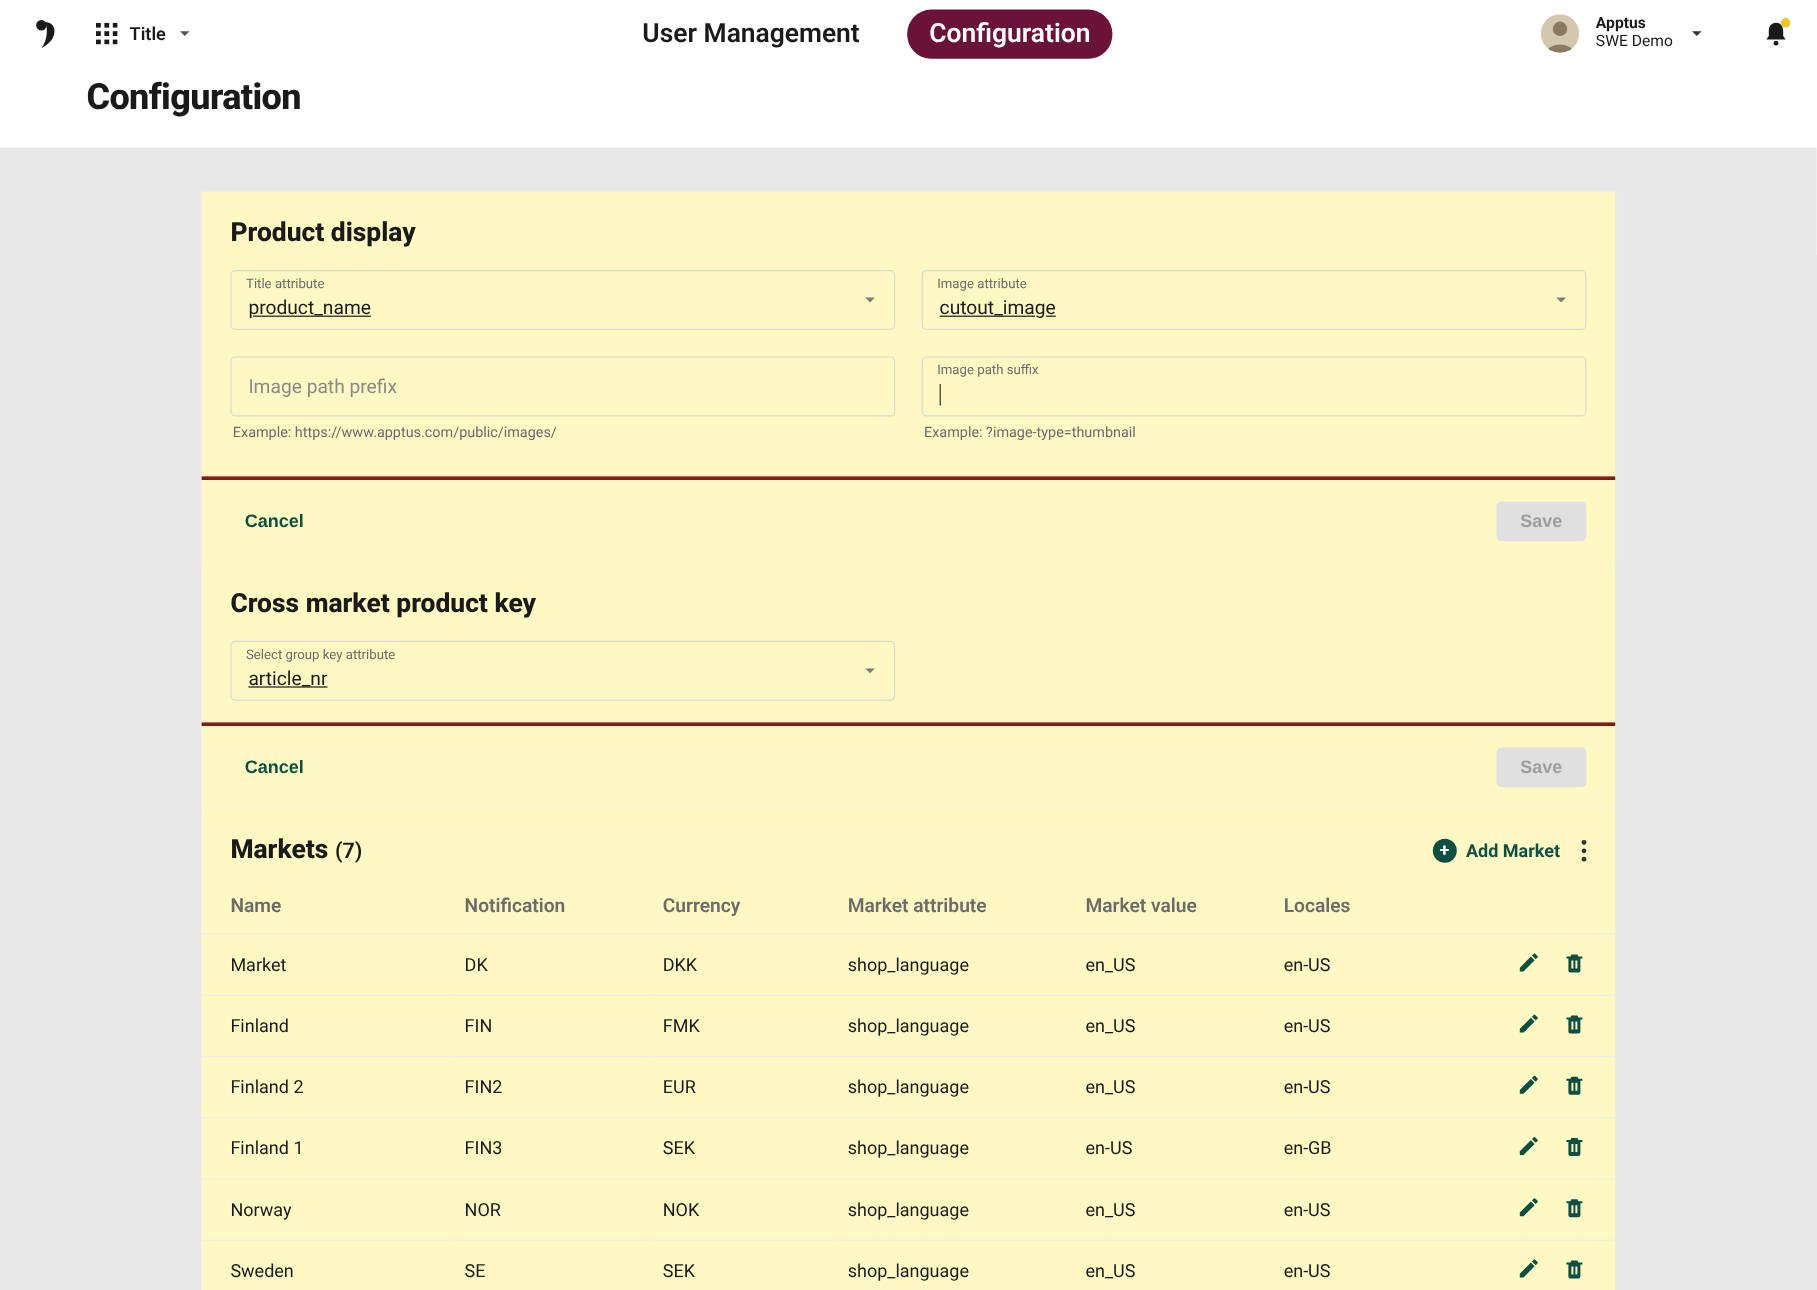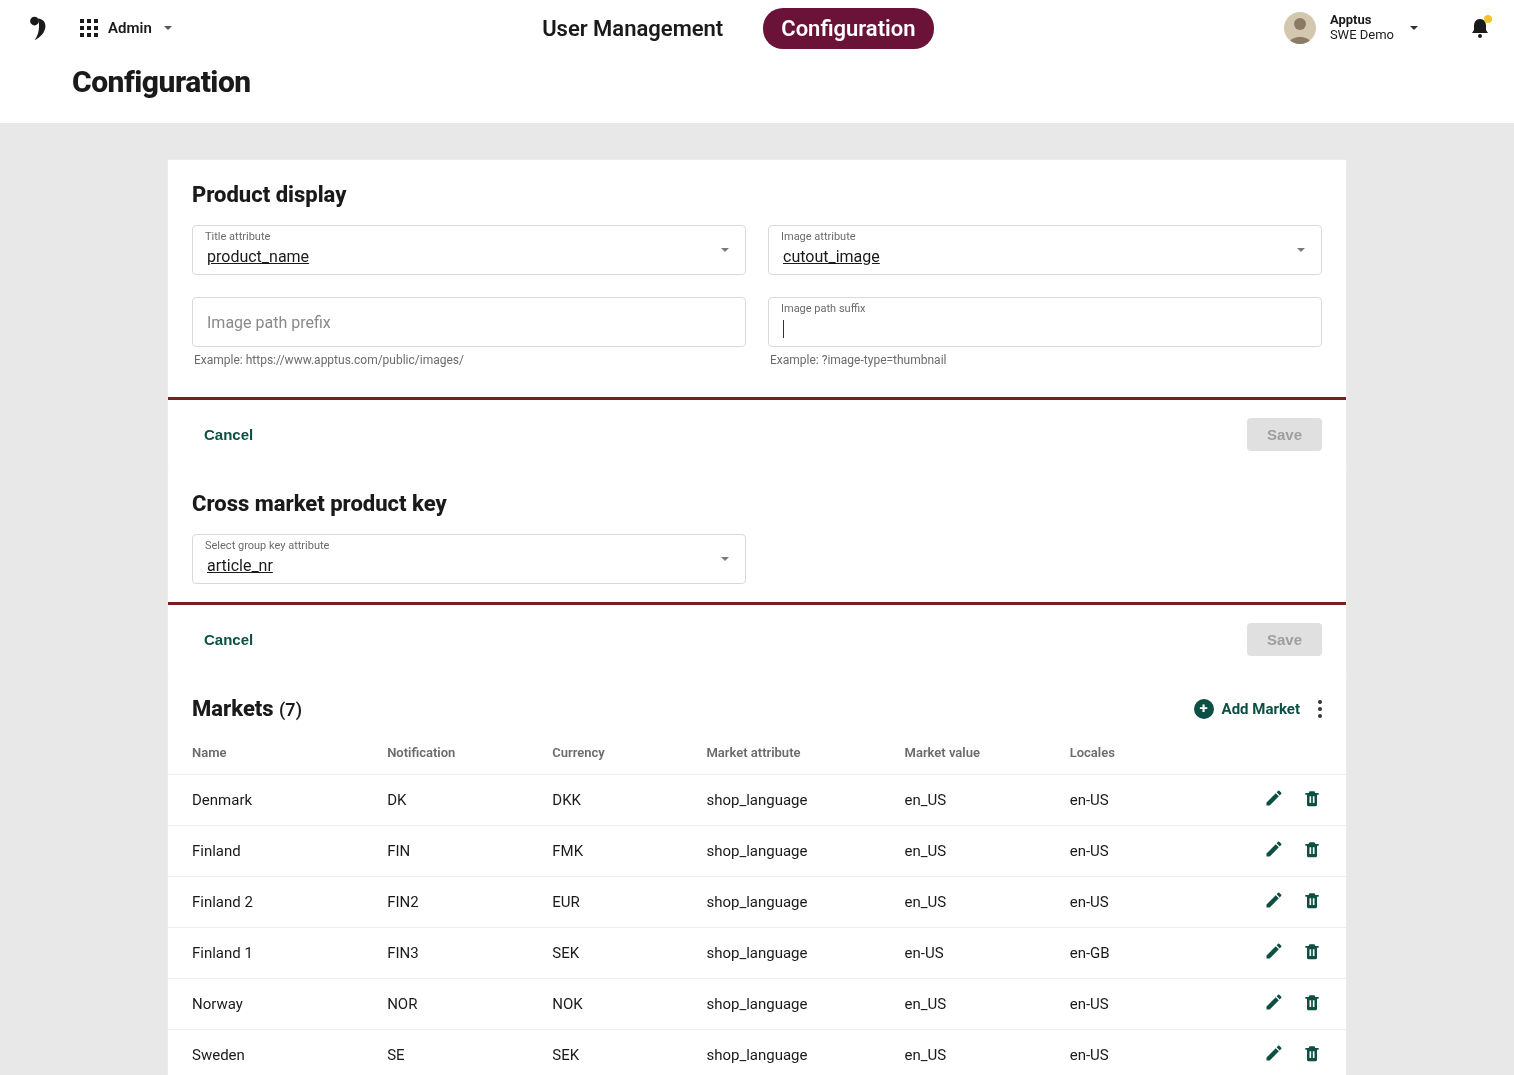--- a/index.html
+++ b/index.html
@@ -70,21 +70,21 @@
   .bell .dot {
     position:absolute; top:-2px; right:-2px;
     width:8px;height:8px;border-radius:50%;background:#f5c22b;
   }
   
   .page-title-wrap { padding: 8px 24px 24px 72px; background:#fff;}
   .page-title { font-size:30px; font-weight:800; letter-spacing:-0.5px;}
   
   .canvas { background: var(--bg-grey); padding: 36px 24px 40px;}
   .panel {
-    background:#ffffff;
+    background:#fef9c3;
     max-width:1180px;
     margin:0 auto;
     border:1px solid #ececec;
     border-radius:2px;
   }
   .panel-section { padding: 22px 24px 0;}
   .section-title { font-size:22px; font-weight:800; margin:0 0 18px;}
   .form-row { display:flex; gap:22px; }
   .form-row .field { flex:1; }
   .select-wrap, .text-wrap {
@@ -146,21 +146,21 @@
     cursor:pointer;
   }
   .circle-plus {
     width:20px;height:20px;border-radius:50%;
     background:var(--teal-dark);color:#fff;
     display:flex;align-items:center;justify-content:center;
     font-size:15px;font-weight:700;line-height:1;
   }
   .tbl { width:100%; border-collapse:collapse; }
   .tbl th {
-    text-align:left;font-weight:600;font-size:13px;color:var(--ink-light);
+    text-align:left;font-weight:600;font-size:16px;color:var(--ink-light);
     padding:14px 10px;
   }
   .tbl th:first-child, .tbl td:first-child { padding-left:24px;}
   .tbl th:last-child, .tbl td:last-child { padding-right:24px;}
   .tbl th.actions-col, .tbl td.actions-col { text-align:right; width:110px;}
   .tbl td {
     padding:13px 10px;font-size:15px;
     border-top:1px solid #eee;
   }
   .row-actions {display:inline-flex;gap:18px;justify-content:flex-end;}
@@ -196,21 +196,21 @@
           <rect x="7" y="0" width="4" height="4"></rect>
           <rect x="14" y="0" width="4" height="4"></rect>
         <rect x="0" y="7" width="4" height="4"></rect>
           <rect x="7" y="7" width="4" height="4"></rect>
           <rect x="14" y="7" width="4" height="4"></rect>
         <rect x="0" y="14" width="4" height="4"></rect>
           <rect x="7" y="14" width="4" height="4"></rect>
           <rect x="14" y="14" width="4" height="4"></rect>
       </svg>
     </span>
-    <span>Admin</span>
+    <span>Title</span>
     <span>
       <svg width="12" height="12" viewBox="0 0 12 12">
           <path d="M2 4 L6 8 L10 4 Z" fill="#555"></path>
         </svg>
     </span>
   </div>
 
   <nav class="main-nav">
     <div class="nav-item">User Management</div>
     <div class="nav-item active">Configuration</div>
@@ -353,21 +353,21 @@
           <th class="col-notif">Notification</th>
           <th class="col-curr">Currency</th>
           <th class="col-mattr">Market attribute</th>
           <th class="col-mval">Market value</th>
           <th class="col-loc">Locales</th>
           <th class="actions-col"></th>
         </tr>
       </thead>
       <tbody id="markets-tbody">
           <tr>
-            <td>Denmark</td>
+            <td>Market</td>
             <td>DK</td>
             <td>DKK</td>
             <td>shop_language</td>
             <td>en_US</td>
             <td>en-US</td>
             <td class="actions-col"><span class="row-actions">
                 <span class="icon-btn">
                   <svg width="20" height="20" viewBox="0 0 24 24" fill="#0d4f43">
                     <path d="M3 17.25V21h3.75L17.81 9.94l-3.75-3.75L3 17.25zM20.71 7.04a1 1 0 0 0 0-1.41l-2.34-2.34a1 1 0 0 0-1.41 0l-1.83 1.83 3.75 3.75 1.83-1.83z"></path>
                   </svg>

